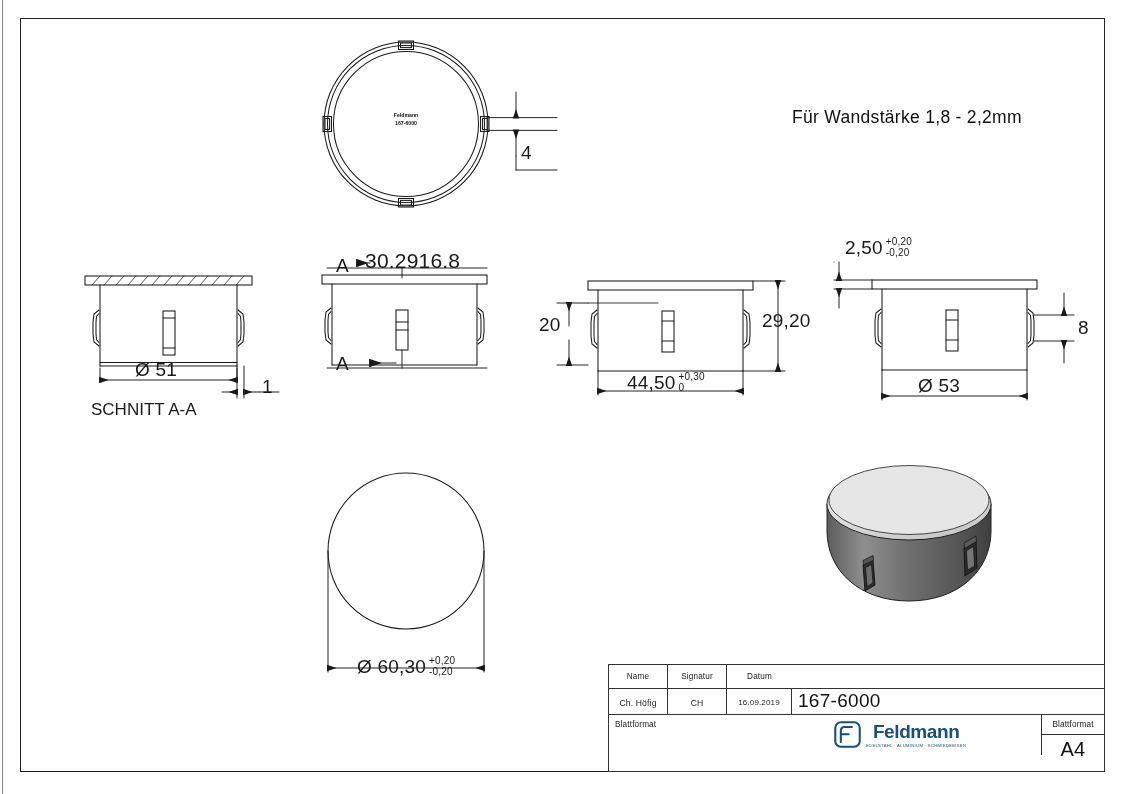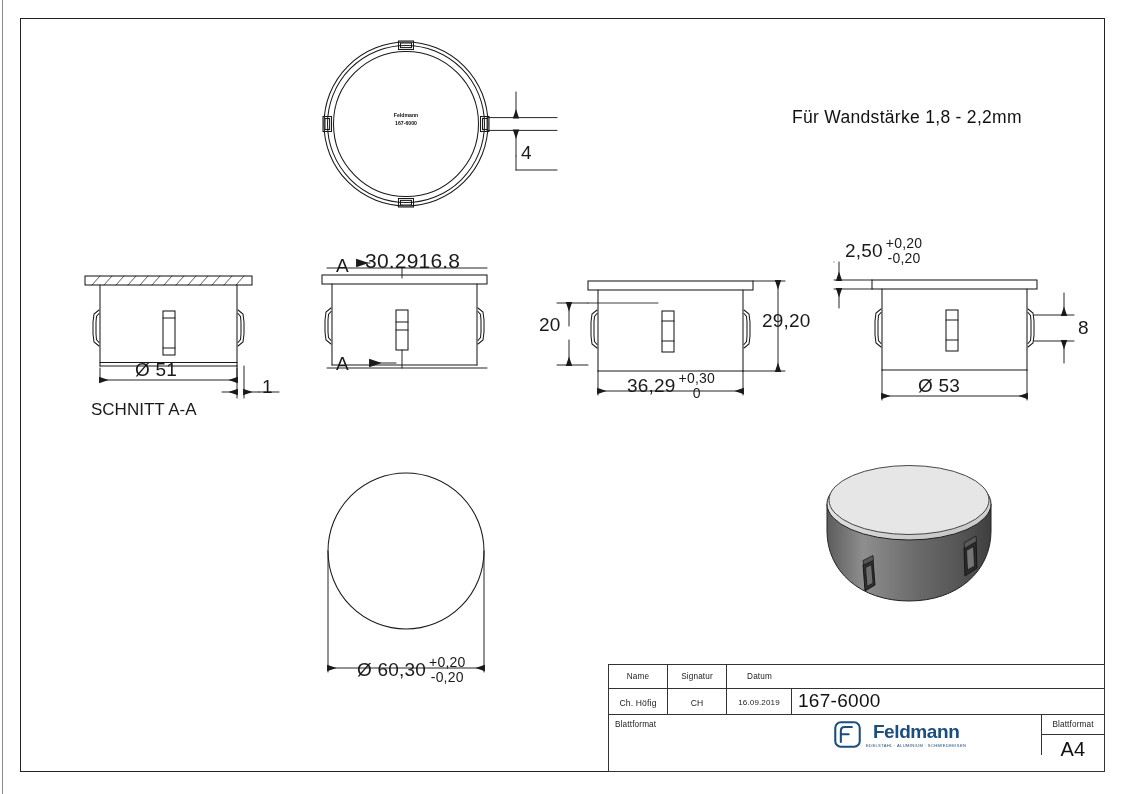--- a/index.html
+++ b/index.html
@@ -6,22 +6,22 @@
   body{width:1123px;height:794px;position:relative;overflow:hidden;
        font-family:"Liberation Sans","DejaVu Sans",sans-serif;color:#1a1a1a;}
   .abs{position:absolute;}
   
   #outer-rule{left:2px;top:0px;width:0;height:794px;border-left:1px solid #8a8a8a;}
   #sheet-frame{left:20px;top:18px;width:1085px;height:754px;border:1.4px solid #222;box-sizing:border-box;}
   
   #draw{left:0;top:0;width:1123px;height:794px;}
   
   .dimtxt{font-size:19px;letter-spacing:.2px;color:#1a1a1a;white-space:nowrap;}
-  .tol{display:inline-block;vertical-align:middle;font-size:14px;line-height:1.08;
-       text-align:center;margin-left:3px;position:relative;top:-1px;}
+  .tol{display:inline-block;vertical-align:middle;font-size:10px;line-height:1.08;
+       text-align:left;margin-left:3px;position:relative;top:-1px;}
   .sectlbl{font-size:17px;}
   .headline{font-size:17.5px;letter-spacing:.3px;color:#111;white-space:nowrap;}
   .microtxt{font-size:5.2px;font-weight:bold;text-align:center;line-height:1.45;color:#111;}
   
   #title-block{left:608px;top:664px;width:497px;height:108px;box-sizing:border-box;
                border:1.2px solid #333;display:flex;flex-direction:column;}
   .tb-row{display:flex;border-bottom:1.2px solid #333;}
   .tb-row:last-child{border-bottom:none;}
   .tb-cell{border-right:1.2px solid #333;box-sizing:border-box;position:relative;
            padding:2px 6px;}
@@ -287,21 +287,21 @@
 <div class="abs dimtxt" style="left:262px;top:376px;">1</div>
 <div class="abs sectlbl" style="left:91px;top:400px;">SCHNITT A-A</div>
 
 <div class="abs dimtxt" style="left:336px;top:255px;">A</div>
 <div class="abs dimtxt" style="left:336px;top:353px;">A</div>
 <div class="abs dimtxt" style="left:365px;top:249px;font-size:21px;">30.2916.8</div>
 
 <div class="abs dimtxt" style="left:539px;top:314px;">20</div>
 <div class="abs dimtxt" style="left:762px;top:310px;">29,20</div>
 <div class="abs dimtxt" style="left:627px;top:372px;">
-  <span>36,29</span><span class="tol"><span>+0,30</span><br><span>0</span></span>
+  <span>44,50</span><span class="tol"><span>+0,30</span><br><span>0</span></span>
 </div>
 
 <div class="abs dimtxt" style="left:845px;top:237px;">
   <span>2,50</span><span class="tol"><span>+0,20</span><br><span>-0,20</span></span>
 </div>
 <div class="abs dimtxt" style="left:1078px;top:317px;">8</div>
 <div class="abs dimtxt" style="left:918px;top:375px;">Ø 53</div>
 
 <div class="abs dimtxt" style="left:357px;top:656px;">
   <span>Ø 60,30</span><span class="tol"><span>+0,20</span><br><span>-0,20</span></span>

